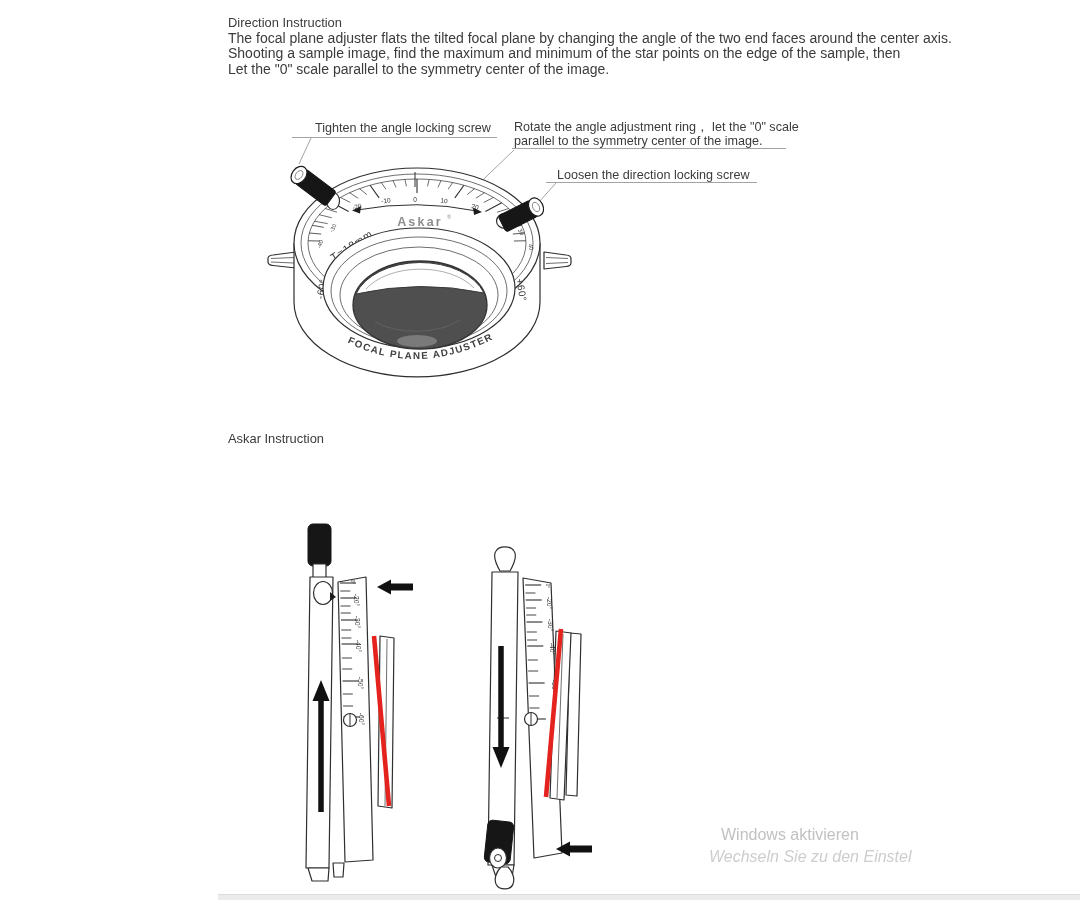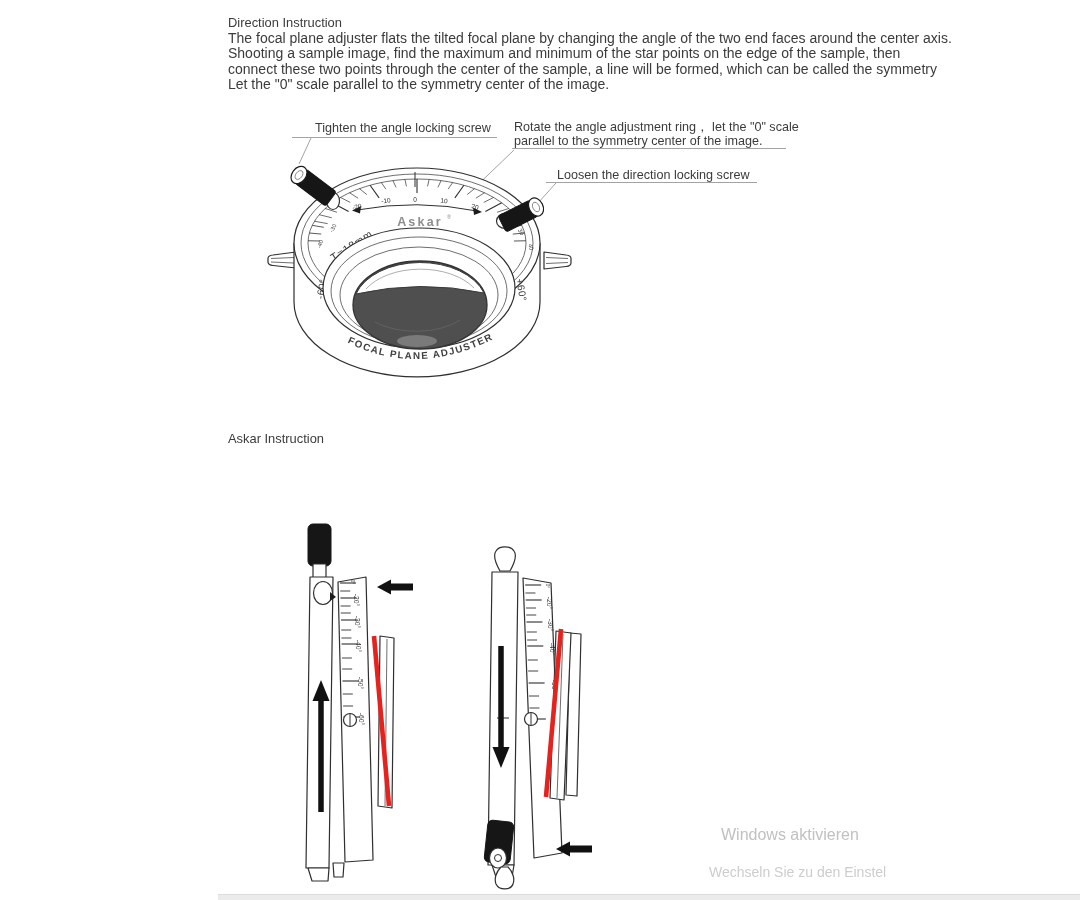--- a/index.html
+++ b/index.html
@@ -26,33 +26,32 @@
   .gauge-num-sm{font-size:4.6px;fill:#333;text-anchor:middle;}
   .limit-num{font-size:10px;fill:#3a3a3a;text-anchor:middle;letter-spacing:.5px;}
   .redline{stroke:var(--red);stroke-width:4.6;fill:none;}
   .tick{stroke:var(--ink);}
   .brand{font-size:12.5px;font-weight:bold;fill:#8e8e8e;letter-spacing:2.2px;text-anchor:middle;}
   .brandmark{font-size:5.5px;fill:#8e8e8e;}
   .tlabel{font-size:10.5px;fill:#3a3a3a;letter-spacing:1px;text-anchor:middle;}
   .engrave{font-size:9.8px;font-weight:bold;fill:#3f3f3f;letter-spacing:1.4px;}
   .watermark{position:absolute;left:709px;top:826px;}
   .watermark .wm1{font-size:16px;color:var(--wm1);white-space:nowrap;margin-left:12px;}
-  .watermark .wm2{font-size:14px;color:var(--wm2);margin-top:20px;white-space:nowrap;}
+  .watermark .wm2{font-size:16px;color:var(--wm2);margin-top:4px;white-space:nowrap;font-style:italic;}
   .page-edge{position:absolute;left:218px;top:894px;width:862px;height:6px;background:var(--bar);border-top:1px solid #dcdcdc;}
 </style>
 </head>
 <body>
 
 <div class="page">
 
   <div class="heading" style="top:15px">Direction Instruction</div>
   <div class="bodytext" style="top:31px">
     <div class="line">The focal plane adjuster flats the tilted focal plane by changing the angle of the two end faces around the center axis.</div>
     <div class="line">Shooting a sample image, find the maximum and minimum of the star points on the edge of the sample, then</div>
-    <div class="line">connect these two points through the center of the sample, a line will be formed, which can be called the symmetry</div>
     <div class="line">Let the "0" scale parallel to the symmetry center of the image.</div>
   </div>
 
   <svg style="left:260px;top:110px" width="560" height="290" viewBox="260 110 560 290">
     <defs>
       <path id="fpaPath" d="M 344,341 Q 418,379 497,337"></path>
     </defs>
 
     <g>
       <text class="lbl" x="315" y="132">Tighten the angle locking screw</text>

